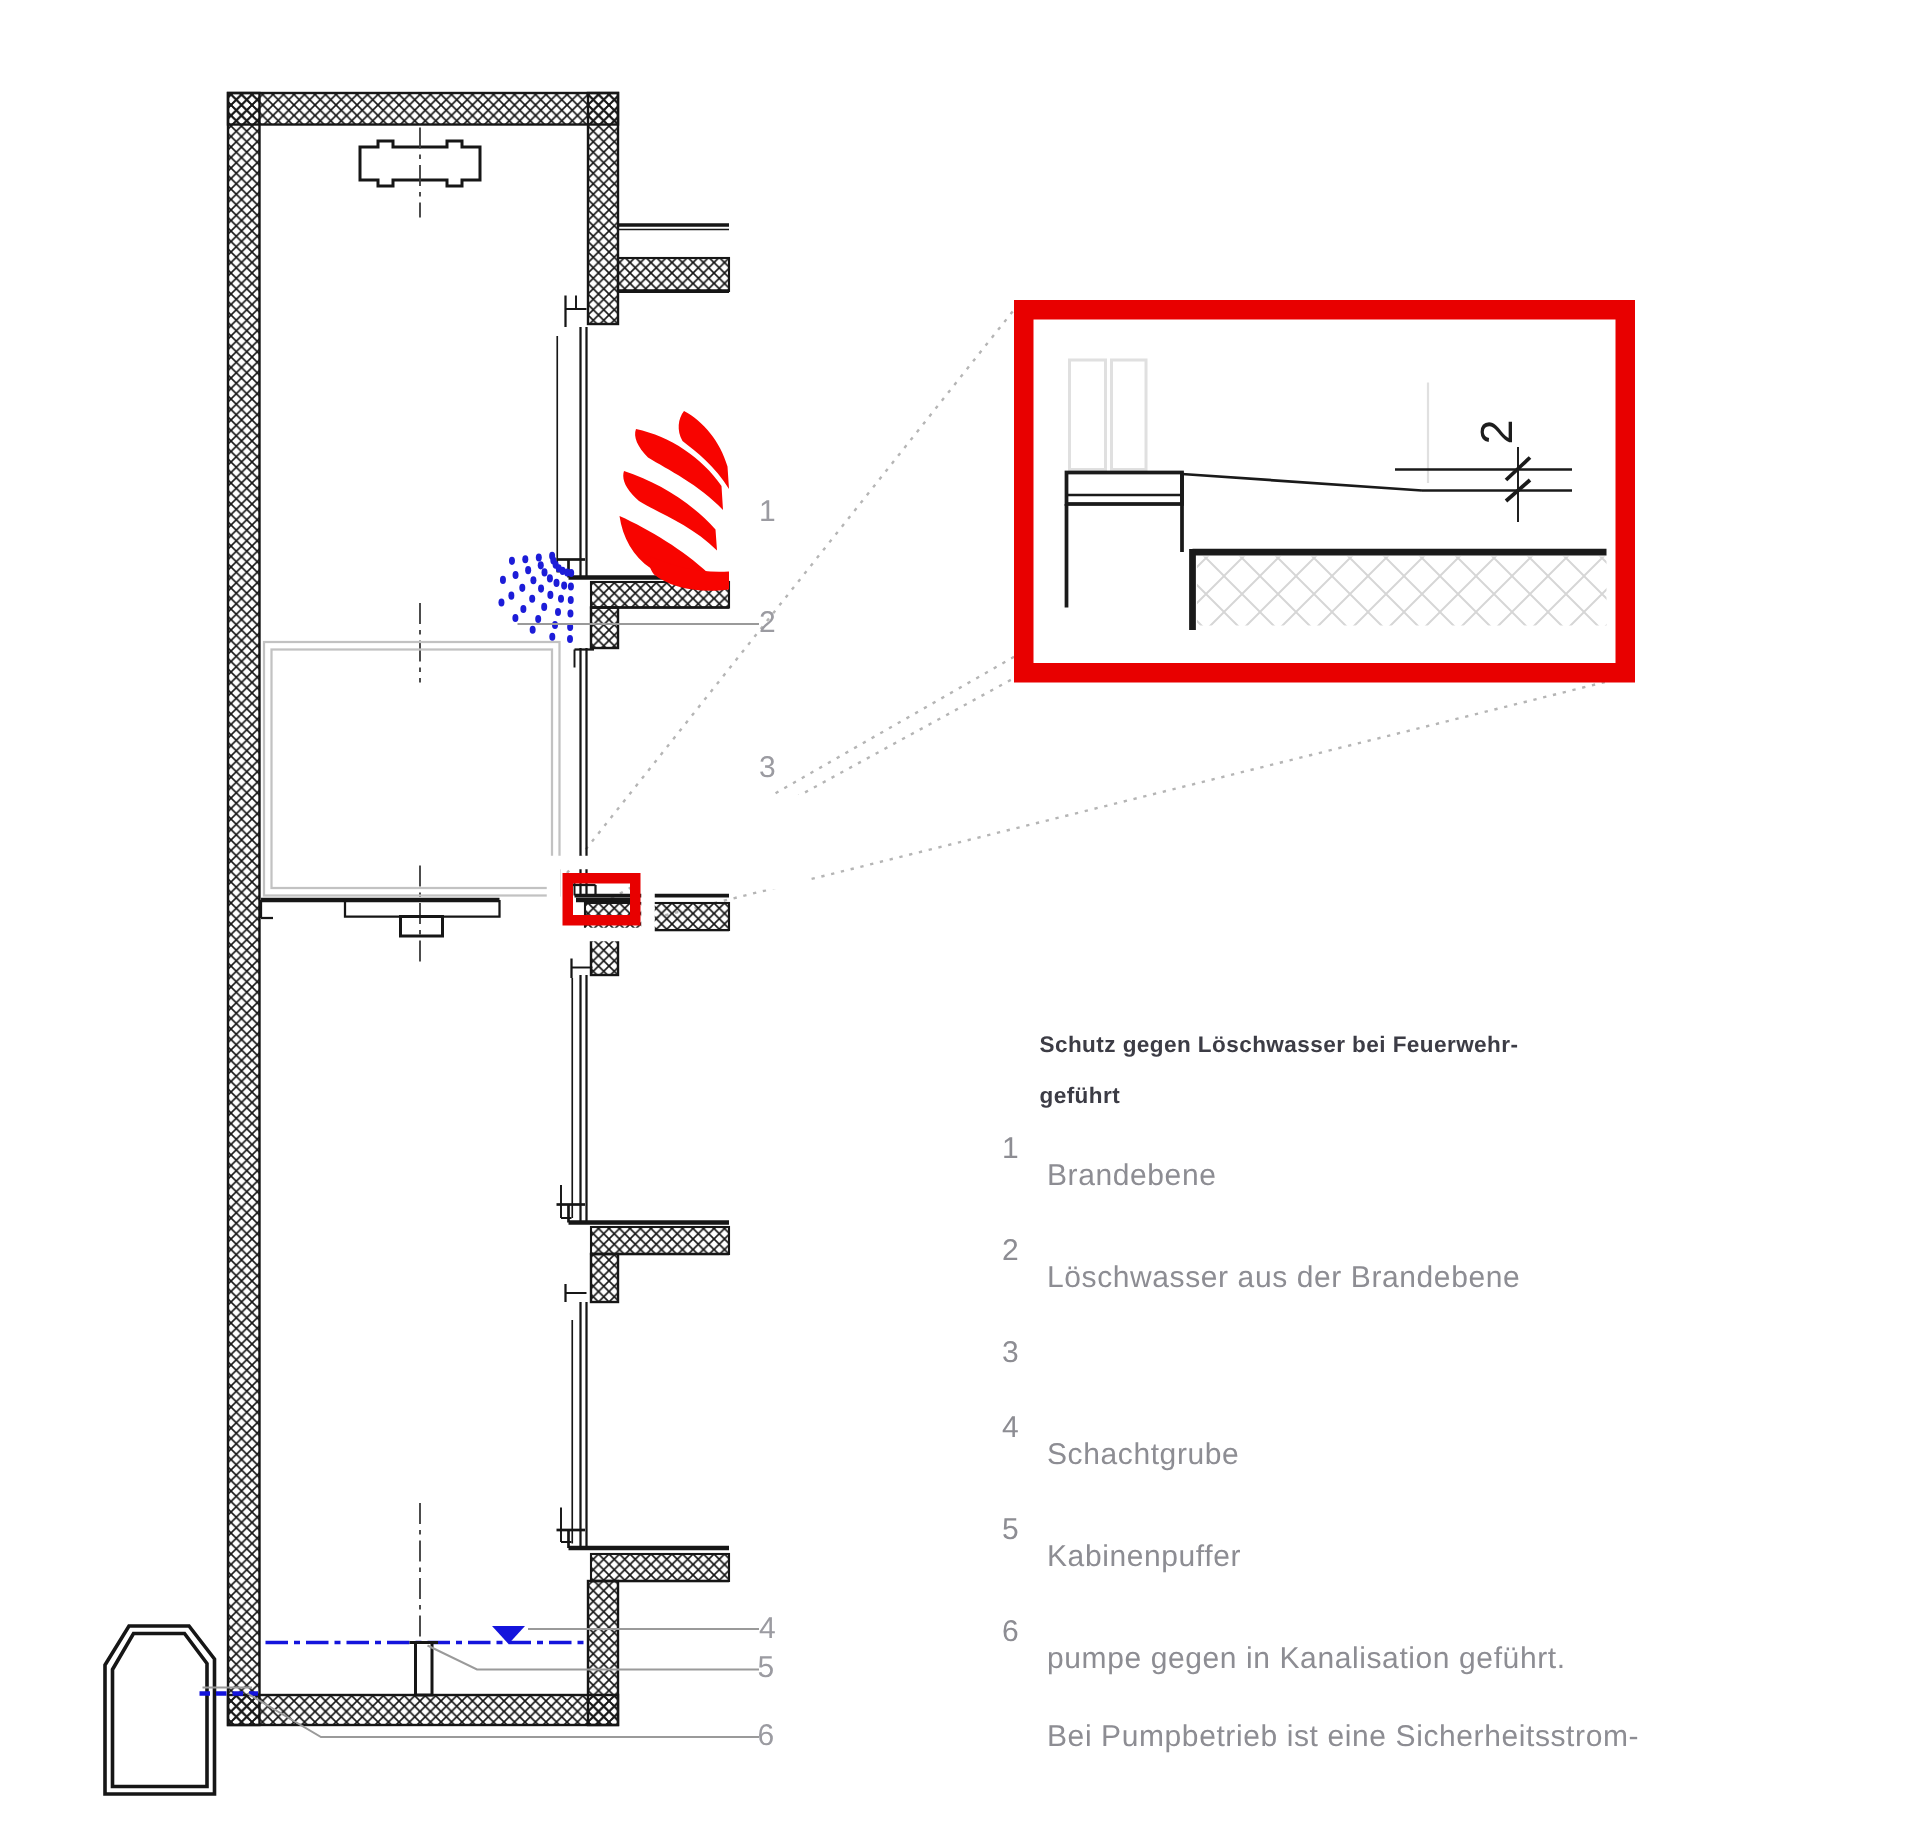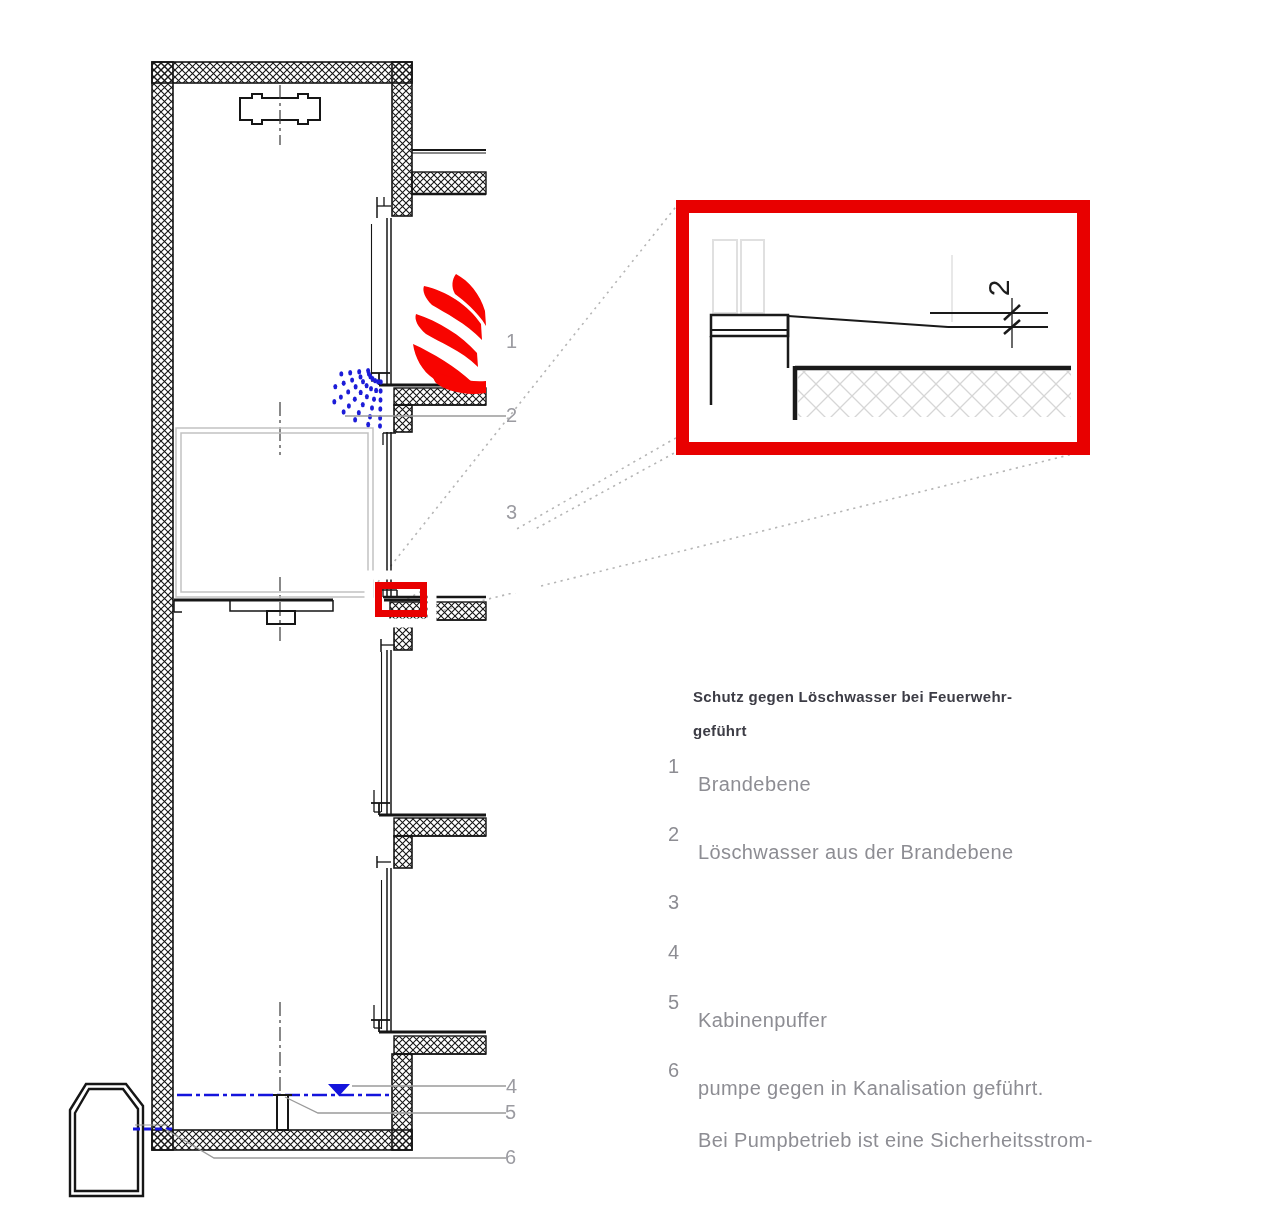--- a/index.html
+++ b/index.html
@@ -277,20 +277,21 @@
     <span class="ltext">
           <span>Löschwasser aus der Brandebene</span>
         </span>
   </div>
   <div class="lrow">
     <span class="lnum">3</span>
   </div>
   <div class="lrow">
     <span class="lnum">4</span>
     <span class="ltext">
+      <span>Schachtgrube</span>
     </span>
   </div>
   <div class="lrow">
     <span class="lnum">5</span>
     <span class="ltext">
           <span>Kabinenpuffer</span>
         </span>
   </div>
   <div class="lrow">
     <span class="lnum">6</span>

